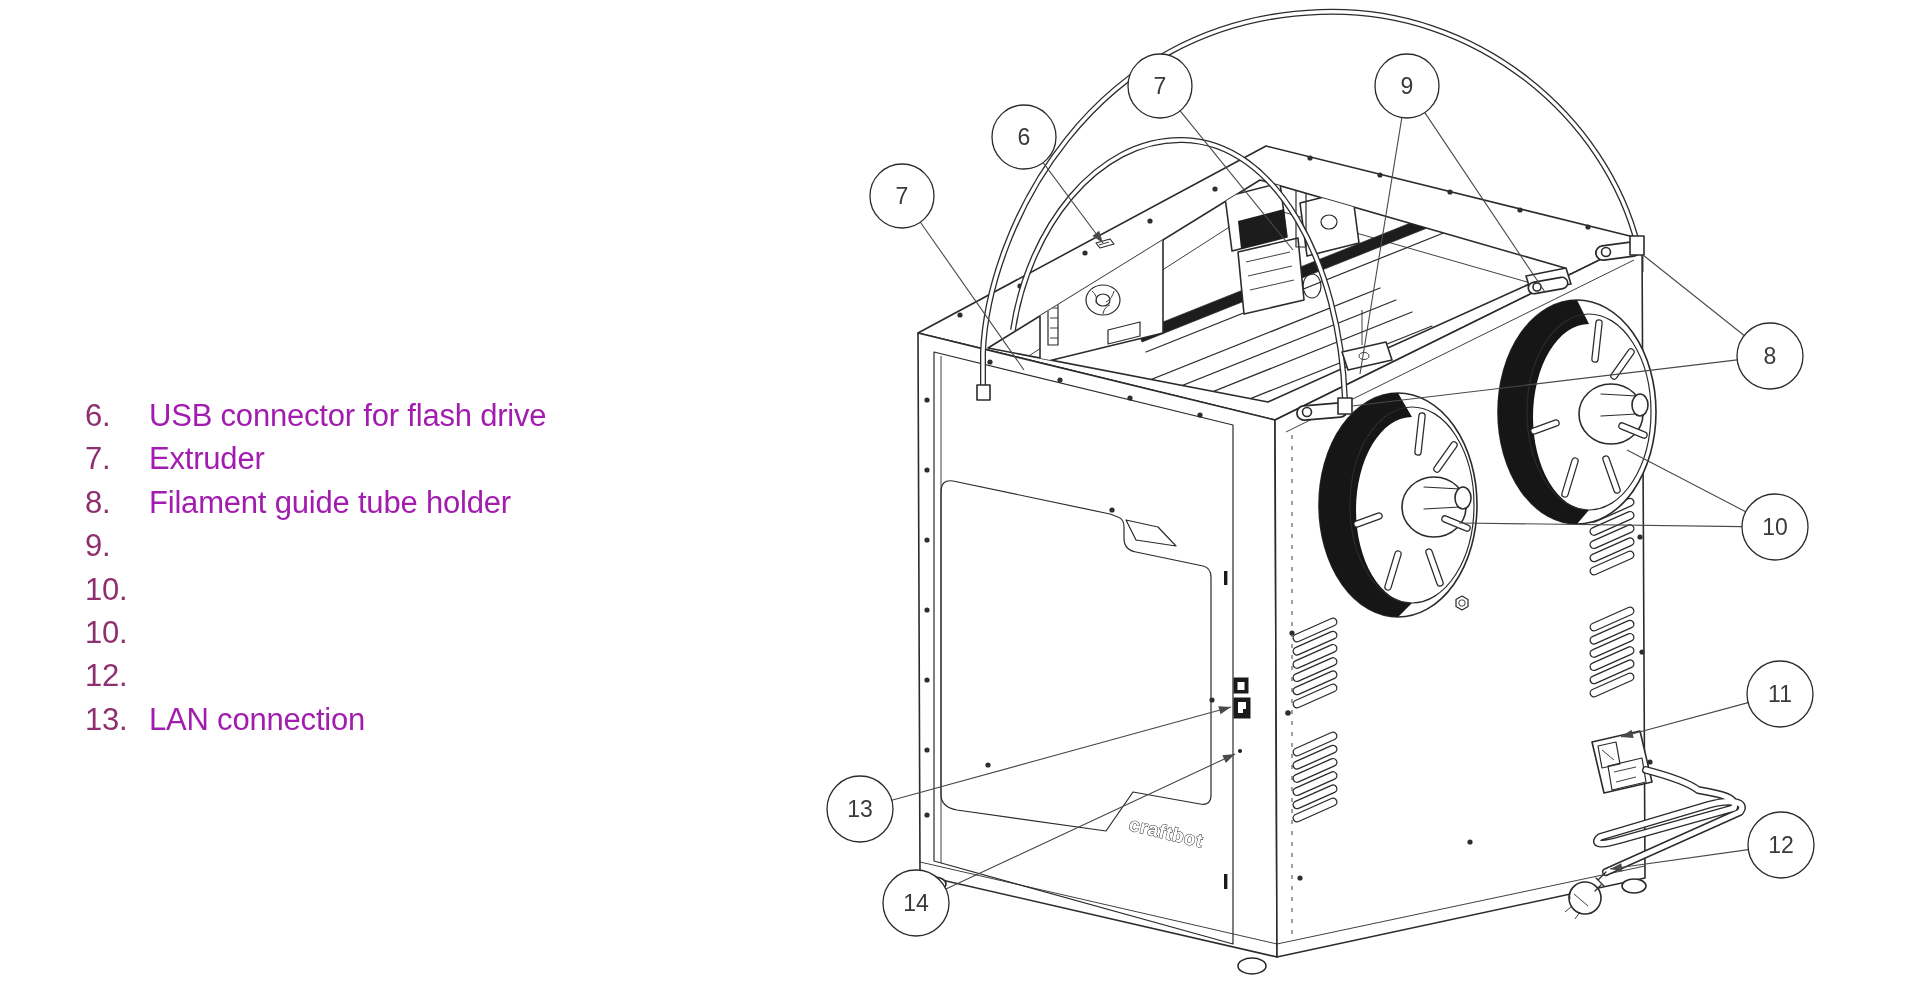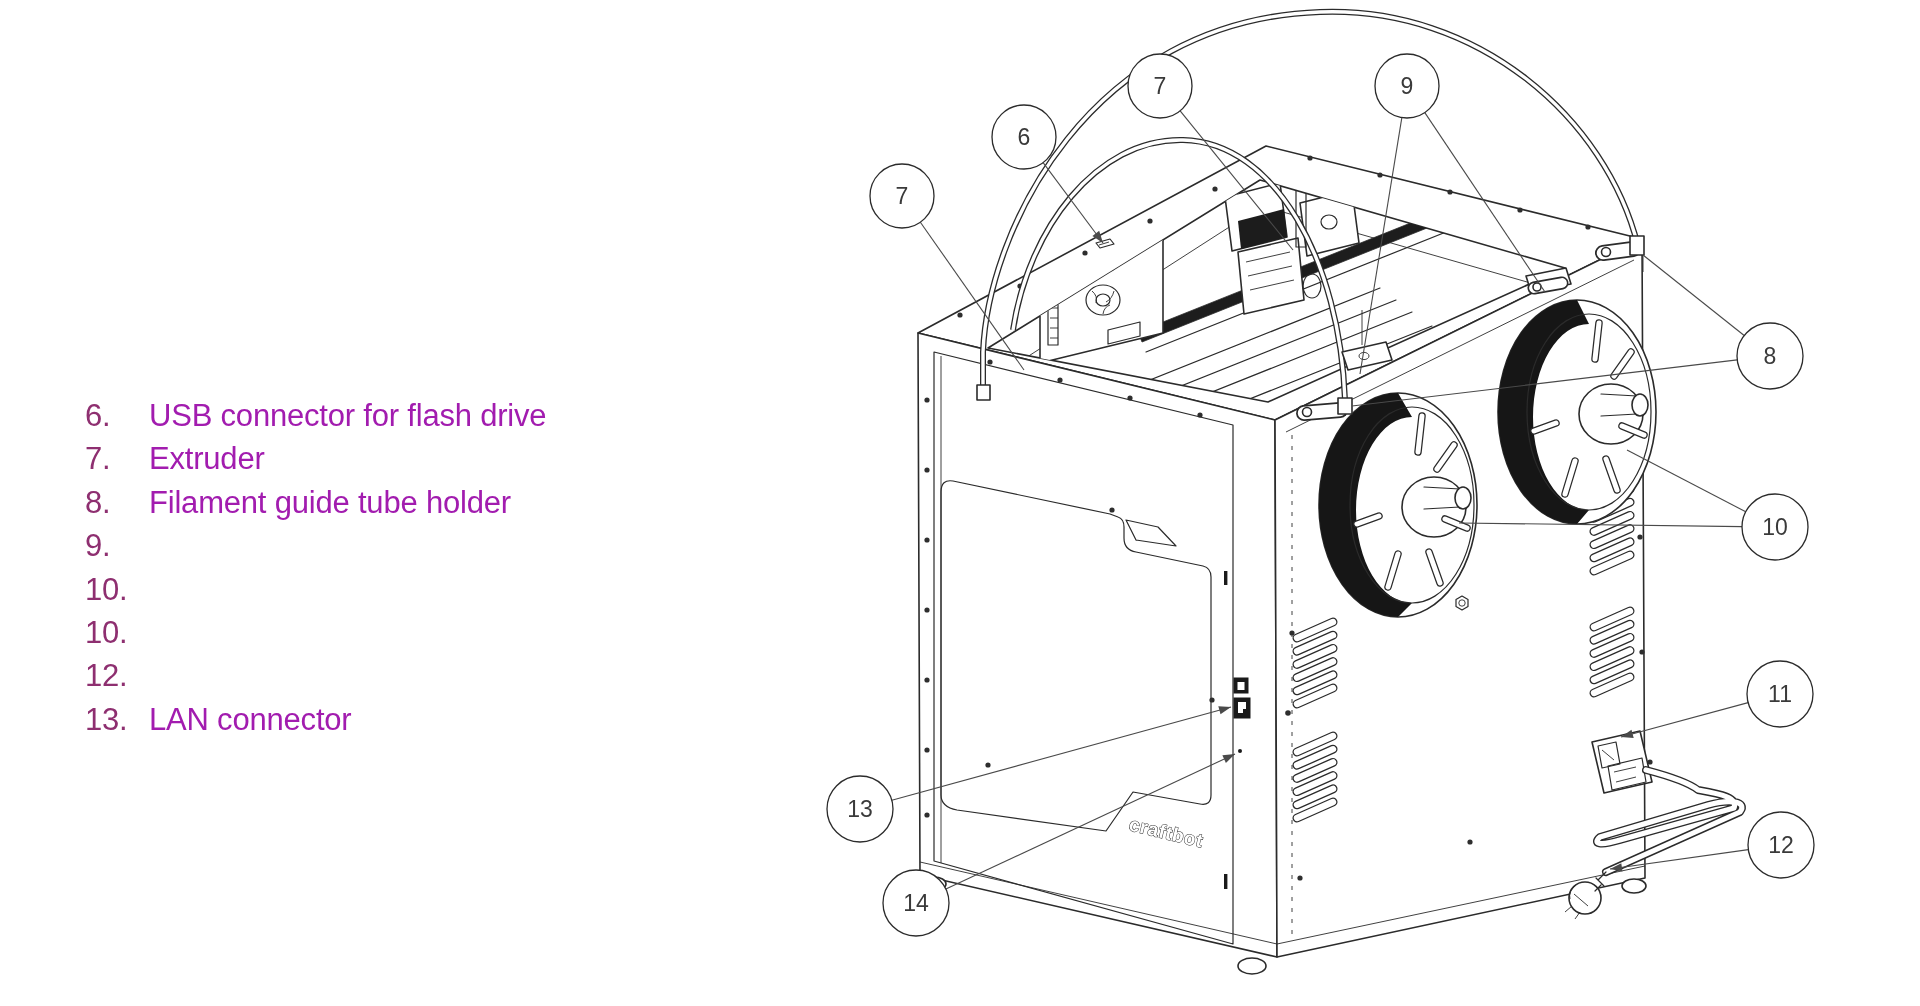--- a/index.html
+++ b/index.html
@@ -42,21 +42,21 @@
         <span class="num">10.</span>
       </li>
     <li>
         <span class="num">10.</span>
       </li>
     <li>
         <span class="num">12.</span>
       </li>
     <li>
         <span class="num">13.</span>
-        <span class="lbl">LAN connector</span>
+        <span class="lbl">LAN connection</span>
       </li>
   </ul>
 
   <svg id="diagram" viewBox="0 0 1920 1006">
     <defs>
       <clipPath id="openingClip">
           <path d="M988,348 L1260,180 L1565,268 L1268,402 Z"></path>
         </clipPath>
     </defs>
 

